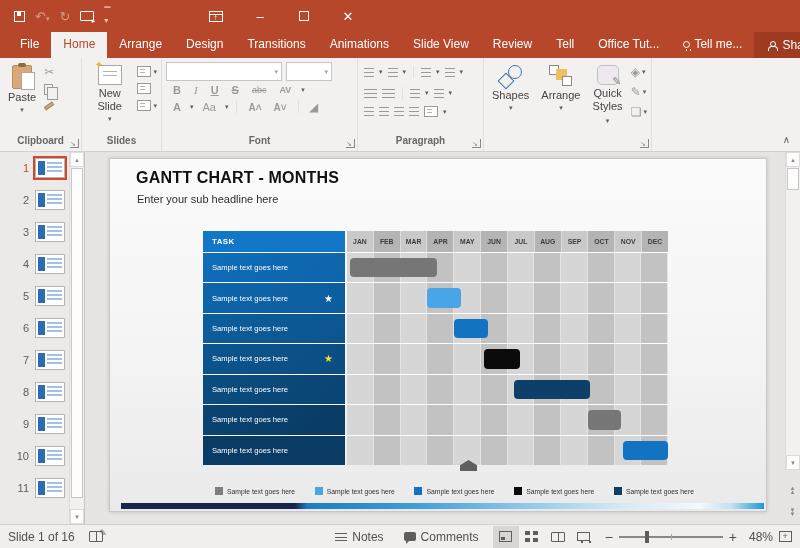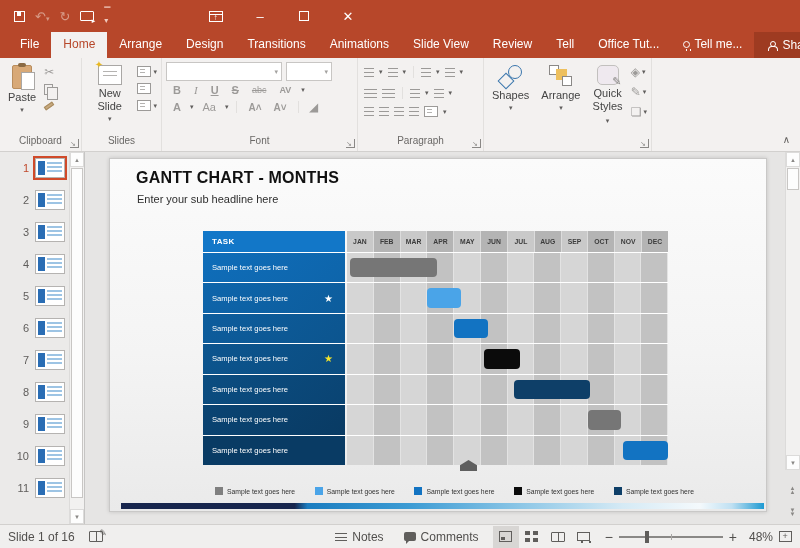--- a/index.html
+++ b/index.html
@@ -33,21 +33,21 @@
   .tab .bulb:after { content:""; position:absolute; left:2px; top:7px; width:3px; height:2px; border-left:1px solid #fff; border-right:1px solid #fff; }
   .share-btn { background:#9e3b21; color:#fff; font-size:12px; height:26px; display:flex; align-items:center; gap:6px; padding:0 14px; }
   .person { width:8px; height:8px; position:relative; display:inline-block; }
   .person:before { content:""; position:absolute; top:0; left:2px; width:4px; height:4px; border:1px solid #fff; border-radius:50%; }
   .person:after { content:""; position:absolute; bottom:-2px; left:0; width:8px; height:4px; border:1px solid #fff; border-bottom:none; border-radius:4px 4px 0 0; }
 
   
   .ribbon { height:94px; background:#f3f1f0; border-bottom:1px solid #d2d0ce; display:flex; flex:none; position:relative; }
   .rgroup { position:relative; border-right:1px solid #e2e0de; display:flex; flex-direction:column; padding:4px 4px 0; }
   .rg-content { flex:1; display:flex; gap:4px; }
-  .rg-label { height:16px; font-size:10px; color:#6a6866; text-align:center; padding-bottom:3px; }
+  .rg-label { height:16px; font-size:10px; color:#6a6866; text-align:center; padding-bottom:3px;font-weight:bold; }
   .launcher { position:absolute; right:2px; bottom:3px; font-size:7px; color:#8a8886; width:9px; height:9px; border-right:1px solid #8a8886; border-bottom:1px solid #8a8886; line-height:9px; }
   .bigbtn { display:flex; flex-direction:column; align-items:center; justify-content:flex-start; font-size:11px; color:#444; padding:3px 4px; gap:2px; }
   .bigbtn .cap { line-height:1.2; text-align:center; }
   .dd { font-size:7px; color:#605e5c; }
   .minicol { display:flex; flex-direction:column; justify-content:flex-start; gap:6px; padding-top:4px; }
   .sicon { font-size:12px; color:#9c9a98; line-height:1; }
   .clip-ico { width:20px; height:24px; background:#d8a977; border:1px solid #b98d5d; border-radius:2px; position:relative; }
   .clip-ico:before { content:""; position:absolute; top:-3px; left:5px; width:8px; height:4px; background:#8a6a44; border-radius:2px; }
   .clip-ico:after { content:""; position:absolute; right:-4px; bottom:-2px; width:12px; height:16px; background:#fff; border:1px solid #a9a7a5; }
   .copy-ico { width:9px; height:11px; border:1px solid #9c9a98; position:relative; background:#f3f1f0; }

